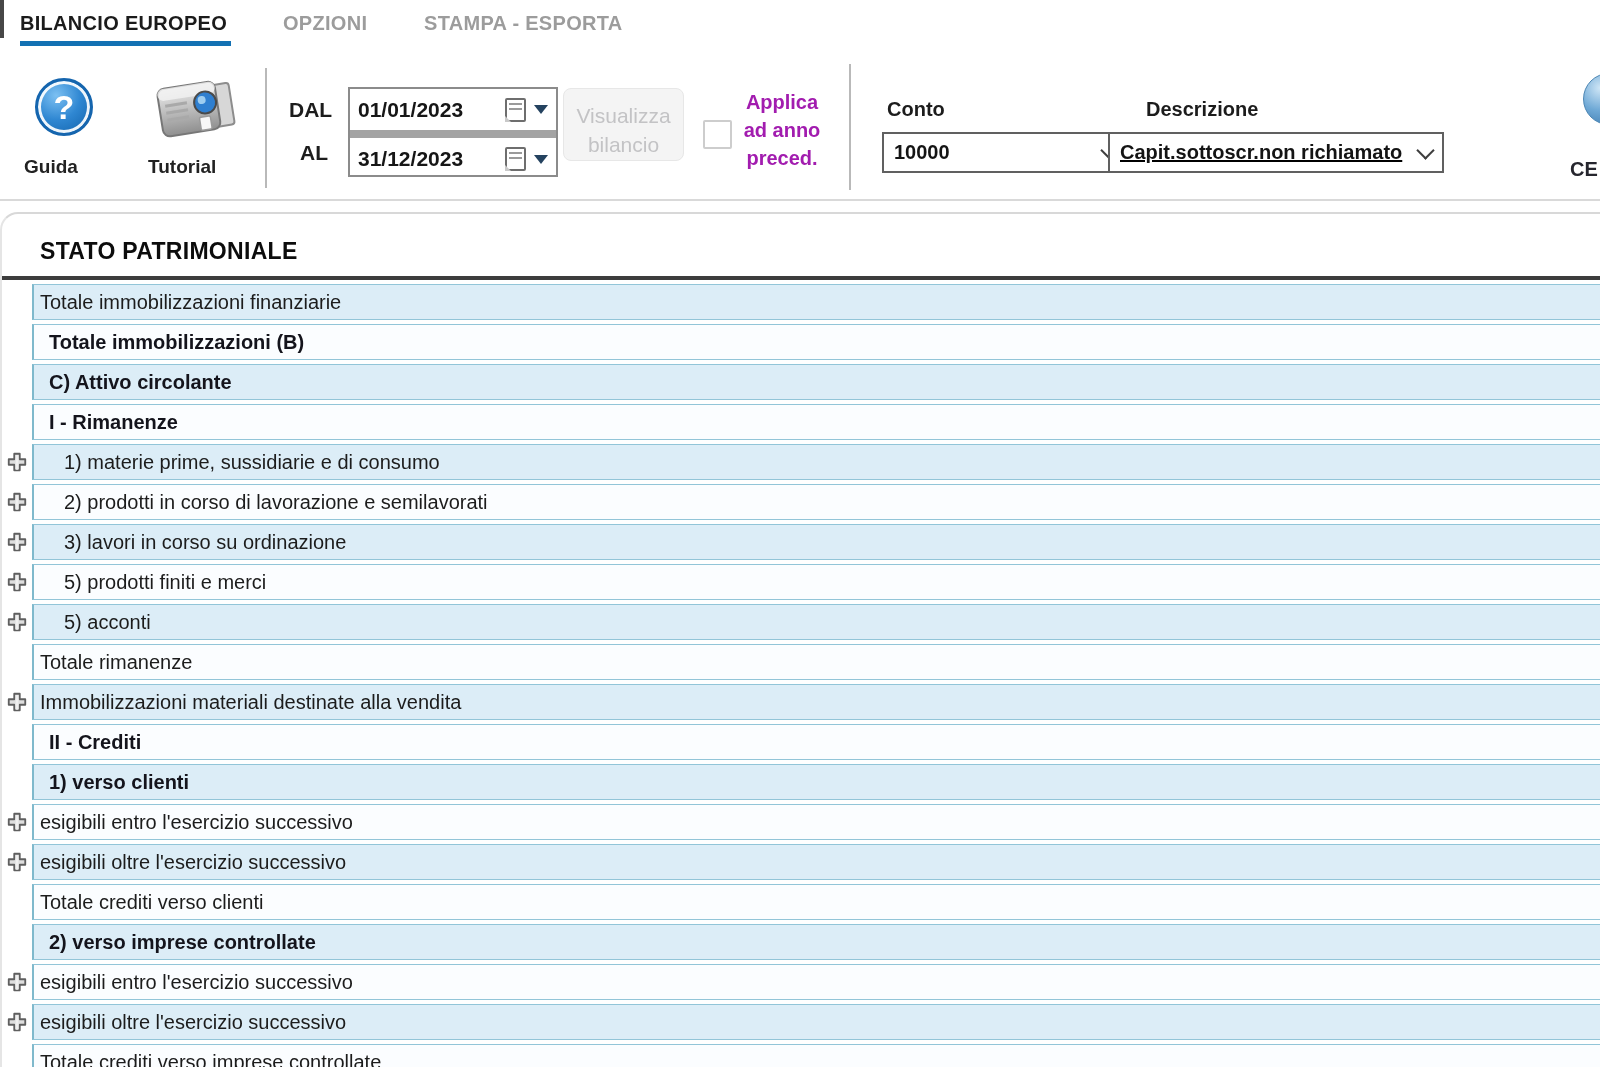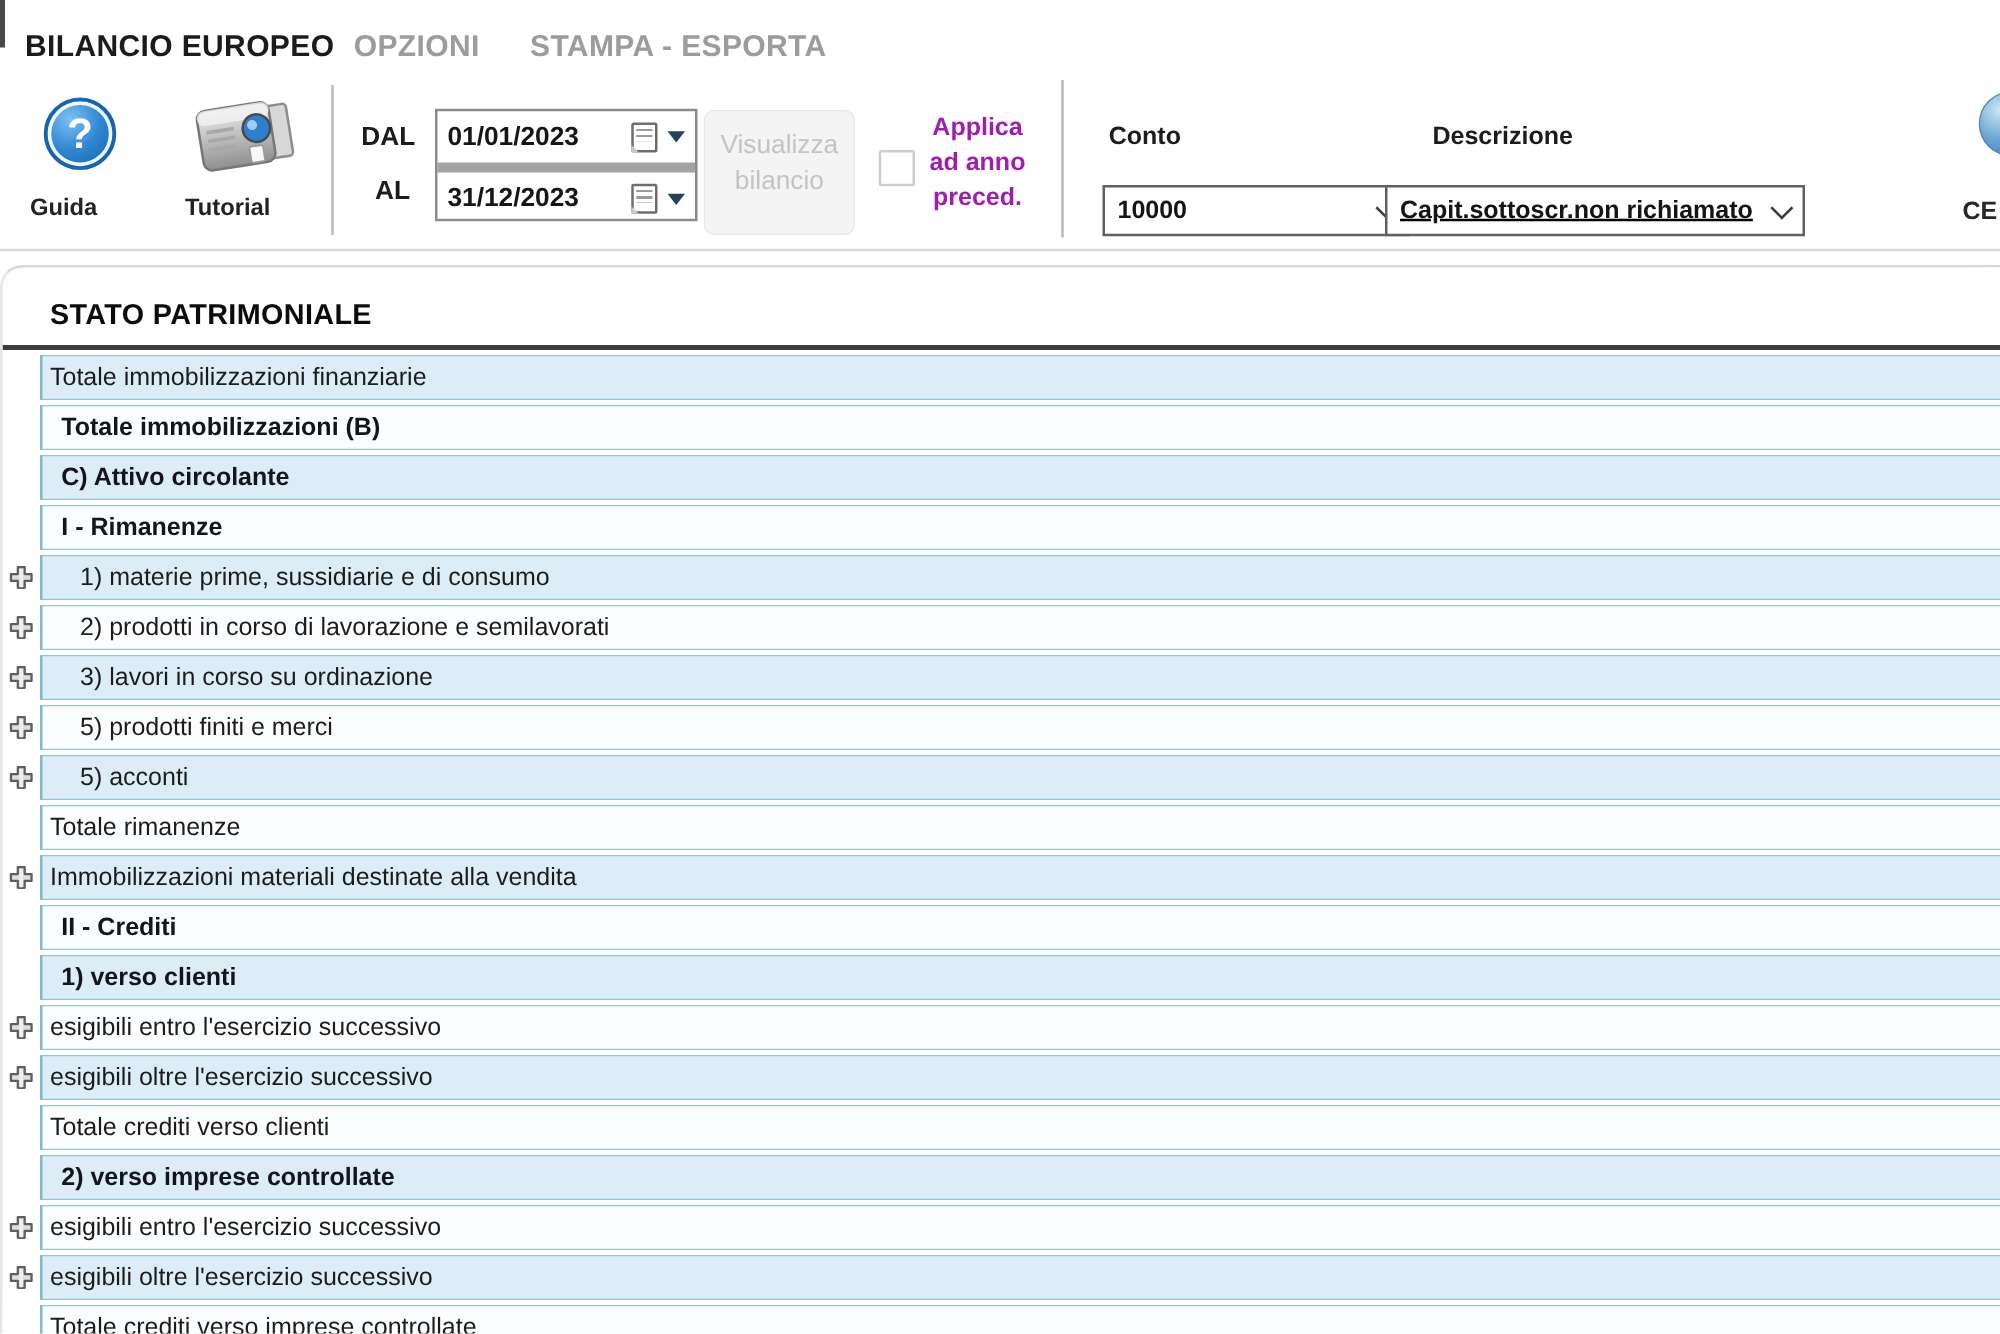--- a/index.html
+++ b/index.html
@@ -5,21 +5,21 @@
   html,body{margin:0;padding:0;}
   body{
     width:1600px;height:1067px;overflow:hidden;position:relative;
     background:#ffffff;
     font-family:"Liberation Sans",sans-serif;
     -webkit-font-smoothing:antialiased;
   }
   
   .tabbar{position:absolute;left:0;top:0;width:1600px;height:56px;background:#fff;border-bottom:1px solid #e4e4e4;}
   .corner-mark{position:absolute;left:0;top:0;width:4px;height:38px;background:#474747;}
-  .tab{position:absolute;top:24px;font-size:24px;letter-spacing:.3px;cursor:default;}
+  .tab{position:absolute;top:12px;font-size:20px;letter-spacing:.3px;cursor:default;}
   .tab.active{left:20px;font-weight:700;color:#1b1b1b;}
   .tab.active .tab-underline{position:absolute;left:0;right:-4px;bottom:-11px;height:5px;background:#1371b3;}
   .tab.inactive{color:#9c9c9c;font-weight:600;}
   .tab.t2{left:283px;}
   .tab.t3{left:424px;}
   
   .toolbar{position:absolute;left:0;top:56px;width:1600px;height:143px;background:#fff;border-bottom:2px solid #d9d9d9;}
   .tool-label{position:absolute;font-size:19px;font-weight:600;color:#222;text-align:left;}
   .guida-icon{
     position:absolute;left:35px;top:22px;width:52px;height:52px;border-radius:50%;
@@ -40,27 +40,27 @@
   .date-value{flex:1;font-size:21px;font-weight:600;color:#161616;}
   .cal-icon{width:17px;height:20px;background:
       linear-gradient(#fff,#fff) ,
       #fff;
       border:2px solid #6e6e6e;border-radius:2px;position:relative;margin-right:8px;}
   .cal-icon::before{content:"";position:absolute;left:2px;right:2px;top:3px;height:10px;
       background:repeating-linear-gradient(#9a9a9a 0 2px,transparent 2px 5px);}
   .cal-icon::after{content:"";position:absolute;left:-2px;bottom:-2px;border-style:solid;border-width:6px 0 0 6px;border-color:transparent transparent transparent #c9c9c9;}
   .drop-tri{width:0;height:0;border-left:7px solid transparent;border-right:7px solid transparent;border-top:9px solid #24425f;}
   .btn-visualizza{
-    position:absolute;left:563px;top:32px;width:121px;height:100px;border-radius:8px;
+    position:absolute;left:563px;top:32px;width:121px;height:73px;border-radius:8px;
     background:#f4f4f4;border:1px solid #e7e7e7;color:#c3c3c5;
     font-family:"Liberation Sans",sans-serif;font-size:21px;line-height:29px;text-align:center;padding-top:12px;box-sizing:border-box;
   }
   .checkbox{position:absolute;left:703px;top:64px;width:25px;height:25px;border:2px solid #cdcdcd;border-radius:2px;background:#fff;cursor:pointer;}
   .applica{position:absolute;left:728px;top:32px;width:108px;text-align:center;font-size:20px;font-weight:600;color:#a21caf;line-height:28px;}
-  .combo{position:absolute;height:41px;border:2px solid #606060;background:#fff;display:flex;align-items:center;padding:0 10px;box-sizing:border-box;cursor:pointer;margin-top:16px;}
+  .combo{position:absolute;height:41px;border:2px solid #606060;background:#fff;display:flex;align-items:center;padding:0 10px;box-sizing:border-box;cursor:pointer;}
   .combo .value{flex:1;font-size:20px;font-weight:600;color:#141414;white-space:nowrap;overflow:hidden;}
   .chev{width:11px;height:11px;border:solid #3e3e3e;border-width:0 2px 2px 0;transform:rotate(45deg);margin-top:-5px;flex:none;}
   .combo.conto{left:882px;top:76px;width:246px;}
   .combo.descr{left:1108px;top:76px;width:336px;text-decoration:underline;}
   .sphere-icon{
     position:absolute;left:1583px;top:17px;width:50px;height:50px;border-radius:50%;
     background:radial-gradient(circle at 32% 28%,#cfe6f6 0%,#6fa9d6 45%,#2e6da4 100%);
     border:1px solid #4c86b4;cursor:pointer;
   }
   .ce-label{position:absolute;left:1570px;top:102px;font-size:20px;font-weight:600;color:#26262e;}

